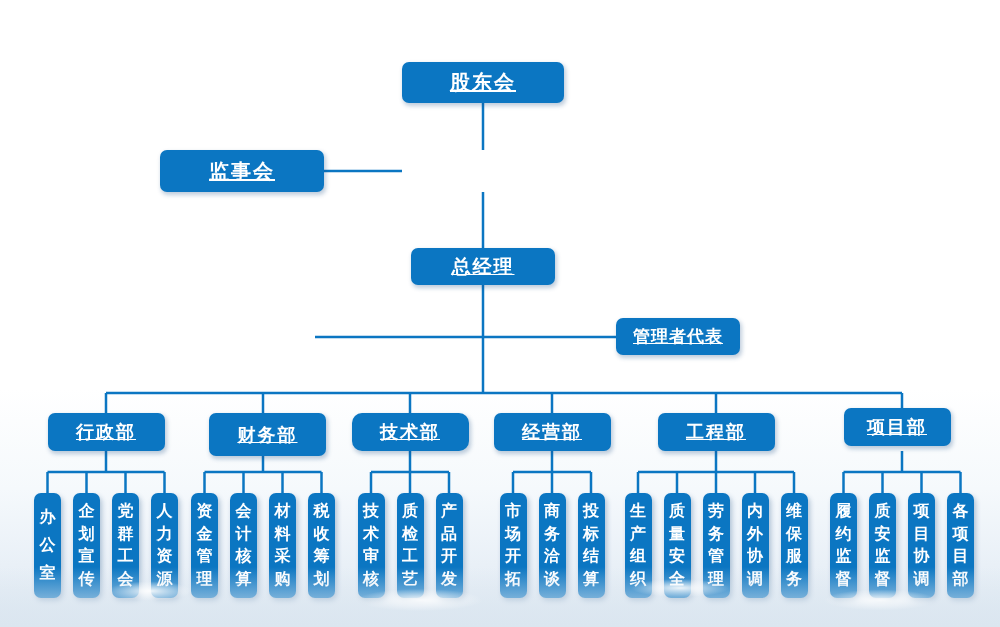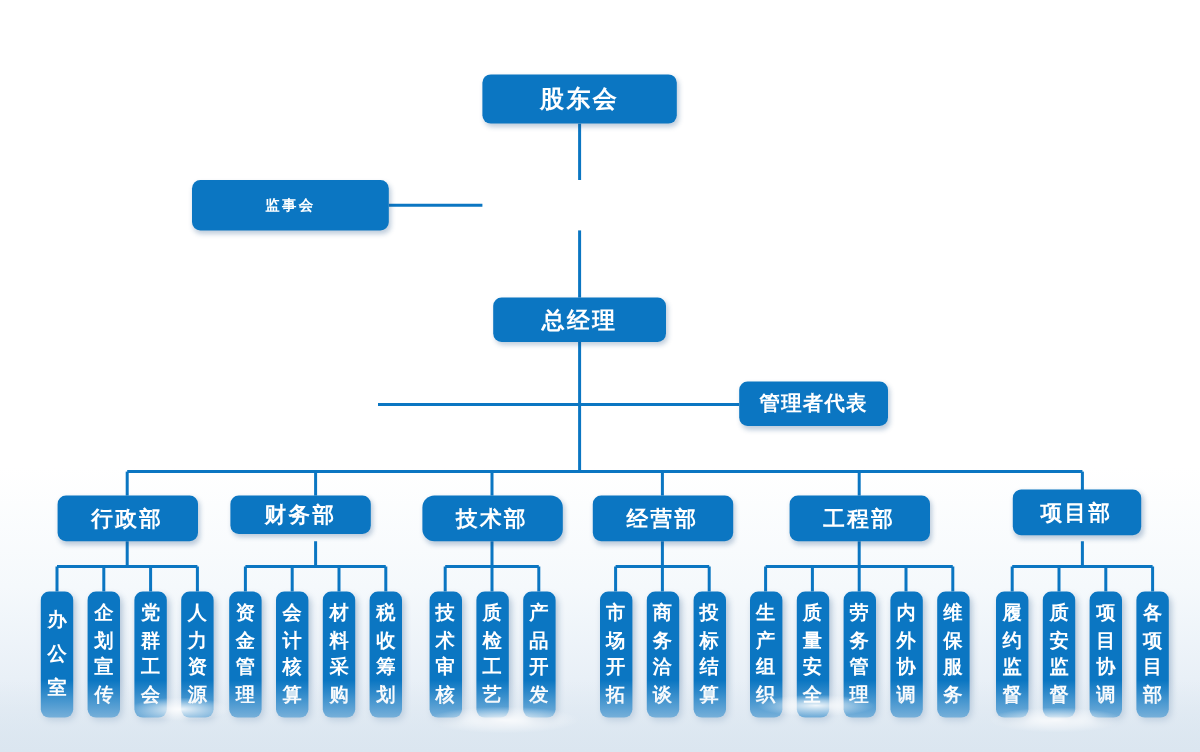--- a/index.html
+++ b/index.html
@@ -29,23 +29,24 @@
   .node{
     position:absolute;
     background:#0b76c2;
     color:#ffffff;
     font-weight:bold;
     display:flex;align-items:center;justify-content:center;
     border-radius:7px;
     box-sizing:border-box;
     letter-spacing:2px;
     box-shadow:1.5px 2.5px 4px rgba(25,75,130,.28);
+    text-decoration:underline;
   }
   .lvl1{font-size:20px;}
-  .lvl2{font-size:12px;}
+  .lvl2{font-size:20px;}
   .lvl3{font-size:19px;}
   .side{font-size:17px;letter-spacing:1px;}
   .dept{font-size:18px;}
   .group{
     position:absolute;top:493px;height:105px;
     display:flex;gap:12px;
   }
   .leaf{
     width:27px;height:105px;
     background:#0b76c2;color:#fff;
@@ -127,21 +128,21 @@
 
   <div class="node lvl2" style="left:160px;top:150px;width:164px;height:42px;">监事会</div>
 
 
   <div class="node lvl3" style="left:411px;top:248px;width:144px;height:37px;">总经理</div>
 
 
   <div class="node side" style="left:616px;top:318px;width:124px;height:37px;">管理者代表</div>
 
   <div class="node dept" style="left:47.5px;top:413px;width:117px;height:38px;">行政部</div>
-  <div class="node dept" style="left:192px;top:413px;width:117px;height:32px;">财务部</div>
+  <div class="node dept" style="left:209px;top:413px;width:117px;height:43px;">财务部</div>
   <div class="node dept" style="left:351.5px;top:413px;width:117px;height:38px;border-radius:10px;">技术部</div>
   <div class="node dept" style="left:493.5px;top:413px;width:117px;height:38px;">经营部</div>
   <div class="node dept" style="left:657.5px;top:413px;width:117px;height:38px;">工程部</div>
   <div class="node dept" style="left:843.5px;top:408px;width:107px;height:38px;">项目部</div>
 
   <div class="group" style="left:34px;">
     <div class="leaf" data-chars="">
         <span>办</span>
         <span>公</span>
         <span>室</span>

